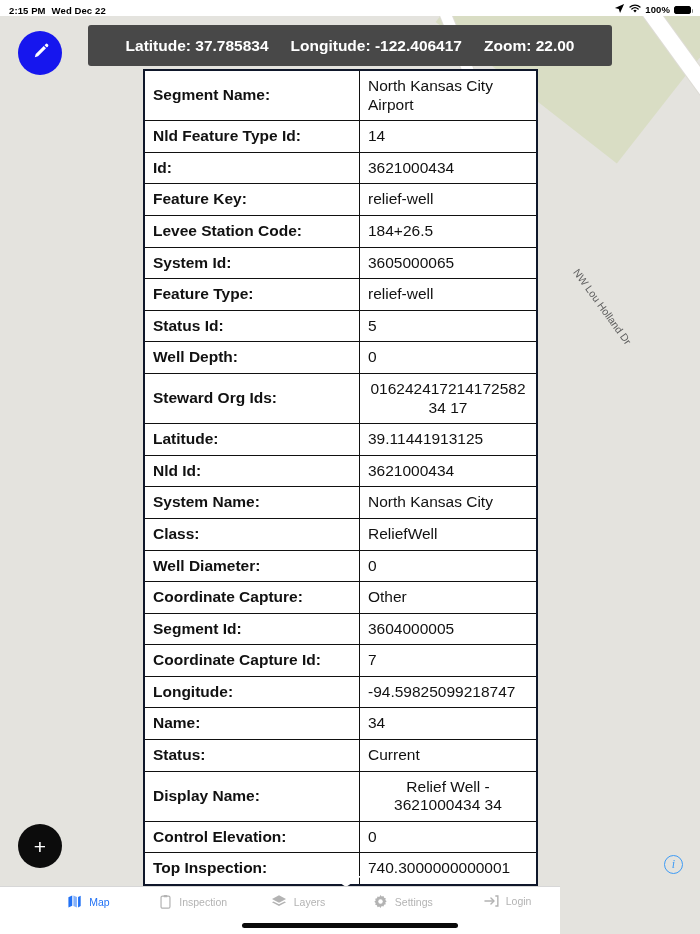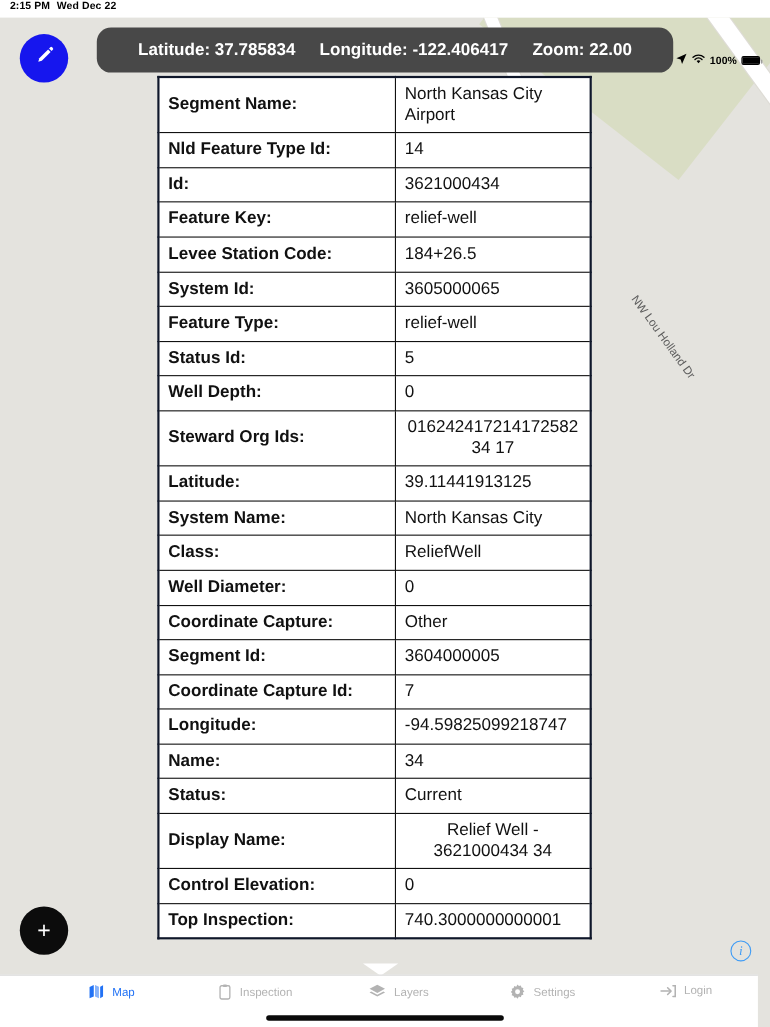--- a/index.html
+++ b/index.html
@@ -18,21 +18,21 @@
   }
 
   
   #status-bar {
     position: absolute;
     top: 0; left: 0;
     width: 700px;
     height: 16px;
     background: #ffffff;
     display: flex;
-    align-items: flex-start;
+    align-items: flex-end;
     justify-content: space-between;
     padding: 0 9px;
     box-sizing: border-box;
     z-index: 60;
   }
   .sb-left, .sb-right {
     display: flex;
     align-items: center;
     gap: 6px;
     font-size: 9.5px;
@@ -115,21 +115,21 @@
   }
 
   
   #coord-banner {
     position: absolute;
     top: 25px;
     left: 88px;
     width: 524px;
     height: 41px;
     background: #484848;
-    border-radius: 13px;
+    border-radius: 3px;
     display: flex;
     align-items: center;
     justify-content: center;
     gap: 22px;
     color: #ffffff;
     font-size: 15.5px;
     font-weight: bold;
     z-index: 30;
   }
 
@@ -207,21 +207,21 @@
     font-weight: normal;
   }
   #attr-table td.v.wrap {
     text-align: center;
   }
 
   
   #tab-bar {
     position: absolute;
     left: 0; bottom: 0;
-    width: 689px;
+    width: 560px;
     height: 48px;
     background: #ffffff;
     border-top: 1px solid #d7d7d7;
     display: flex;
     align-items: flex-start;
     padding-top: 7px;
     box-sizing: border-box;
     z-index: 50;
     padding-left: 36px;
   }
@@ -348,20 +348,24 @@
           <td class="k">Well Depth:</td>
           <td class="v">0</td>
         </tr>
         <tr>
           <td class="k">Steward Org Ids:</td>
           <td class="v wrap">01624241721417258234 17</td>
         </tr>
         <tr>
           <td class="k">Latitude:</td>
           <td class="v">39.11441913125</td>
+        </tr>
+        <tr>
+          <td class="k">Nld Id:</td>
+          <td class="v">3621000434</td>
         </tr>
         <tr>
           <td class="k">System Name:</td>
           <td class="v">North Kansas City</td>
         </tr>
         <tr>
           <td class="k">Class:</td>
           <td class="v">ReliefWell</td>
         </tr>
         <tr>

